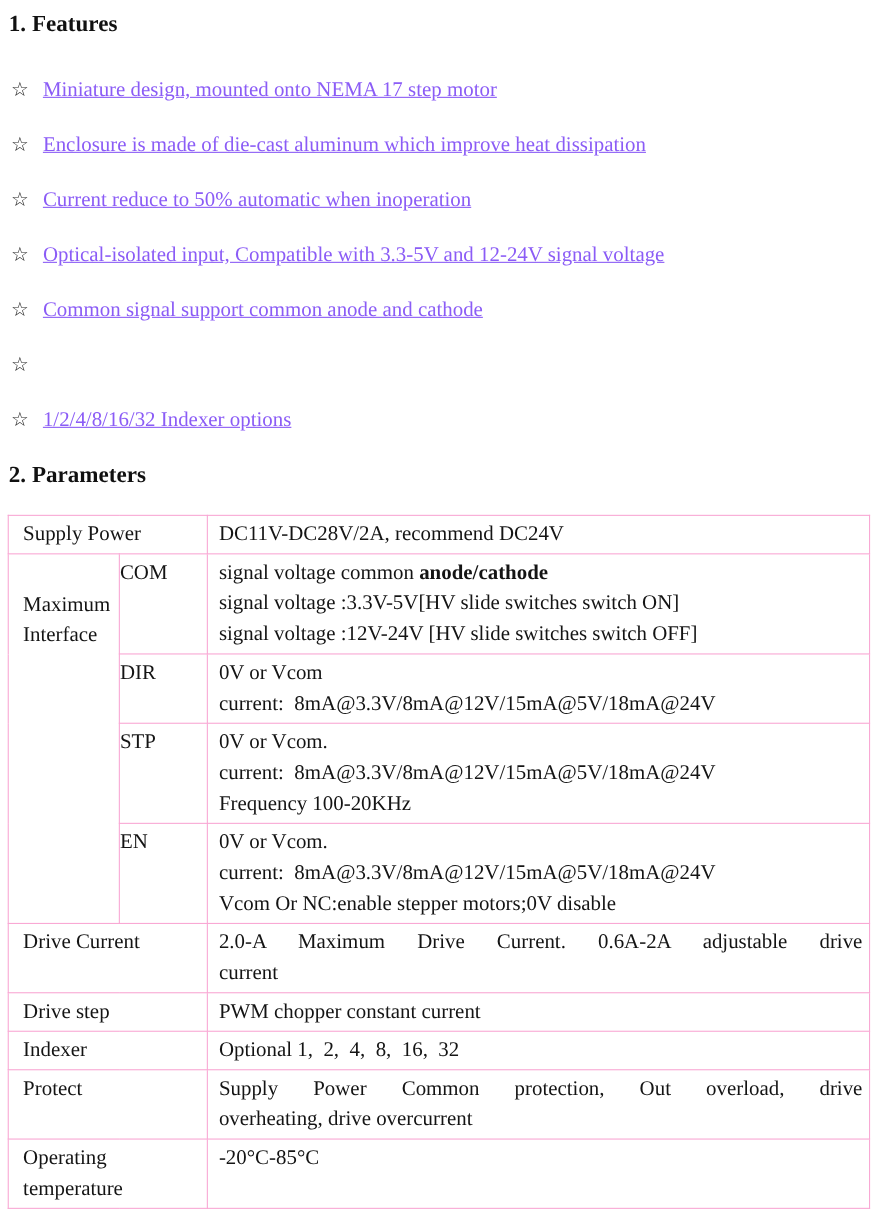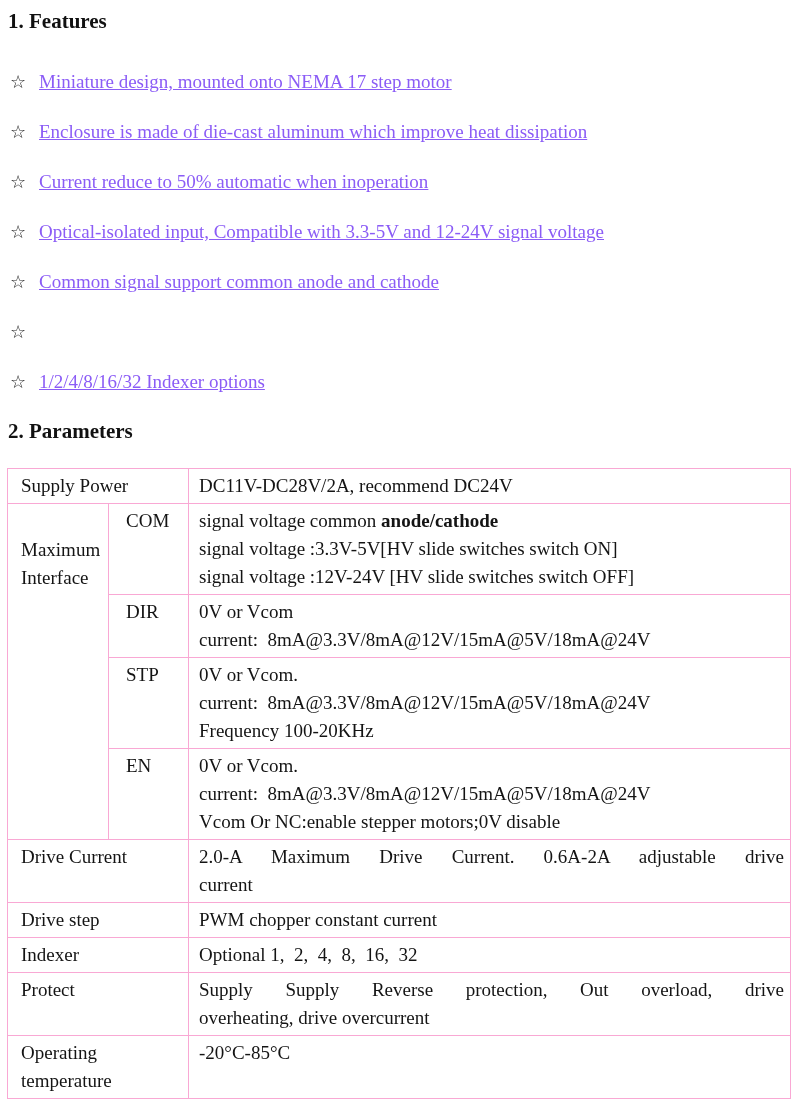--- a/index.html
+++ b/index.html
@@ -60,21 +60,21 @@
     border: 1px solid #f9a8d4;
     vertical-align: top;
     font-size: 19px;
     line-height: 28px;
     padding: 3px 6px 3px 11px;
     color: #141414;
     overflow: hidden;
   }
   td.label-cell { padding-left: 13px; }
   td.group-label-cell { padding-top: 32px; }
-  td.sub-cell { padding-left: 17px; margin-left: 17px; }
+  td.sub-cell { padding-left: 0; margin-left: 17px; }
   td.value-cell { padding-left: 10px; }
   .vline { min-height: 28px; }
   .jline {
     text-align: justify;
     text-align-last: justify;
   }
   .bold { font-weight: bold; }
 </style>
 </head>
 <body>
@@ -174,21 +174,21 @@
         </tr>
         <tr>
           <td colspan="2" class="label-cell">Indexer</td>
           <td class="value-cell">
             <div class="vline">Optional 1,&nbsp; 2,&nbsp; 4,&nbsp; 8,&nbsp; 16,&nbsp; 32</div>
           </td>
         </tr>
         <tr>
           <td colspan="2" class="label-cell">Protect</td>
           <td class="value-cell">
-            <div class="vline jline">Supply Supply Reverse protection, Out overload, drive</div>
+            <div class="vline jline">Supply Power Common protection, Out overload, drive</div>
             <div class="vline">overheating, drive overcurrent</div>
           </td>
         </tr>
         <tr>
           <td colspan="2" class="label-cell">Operating temperature</td>
           <td class="value-cell">
             <div class="vline">-20°C-85°C</div>
           </td>
         </tr>
       </tbody>

